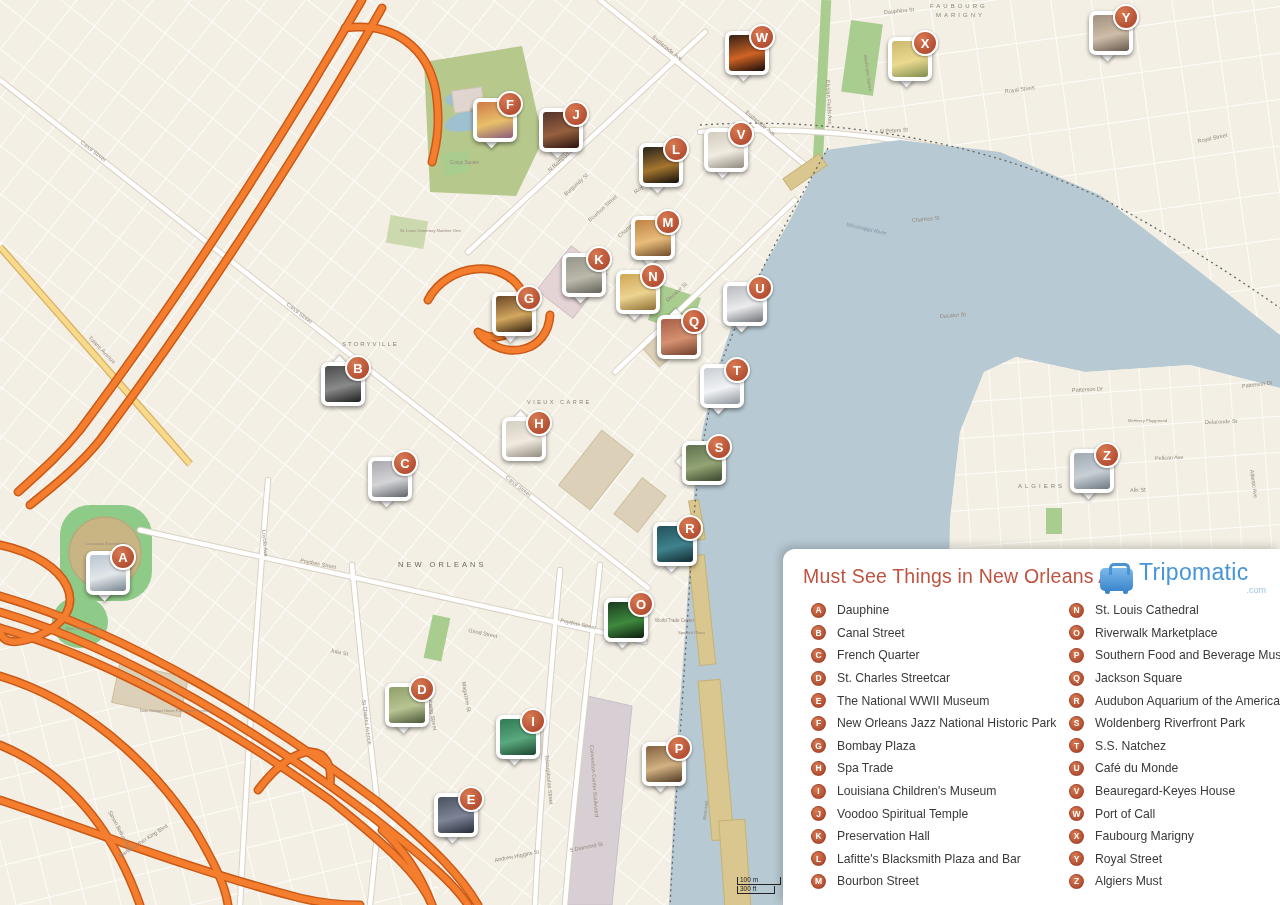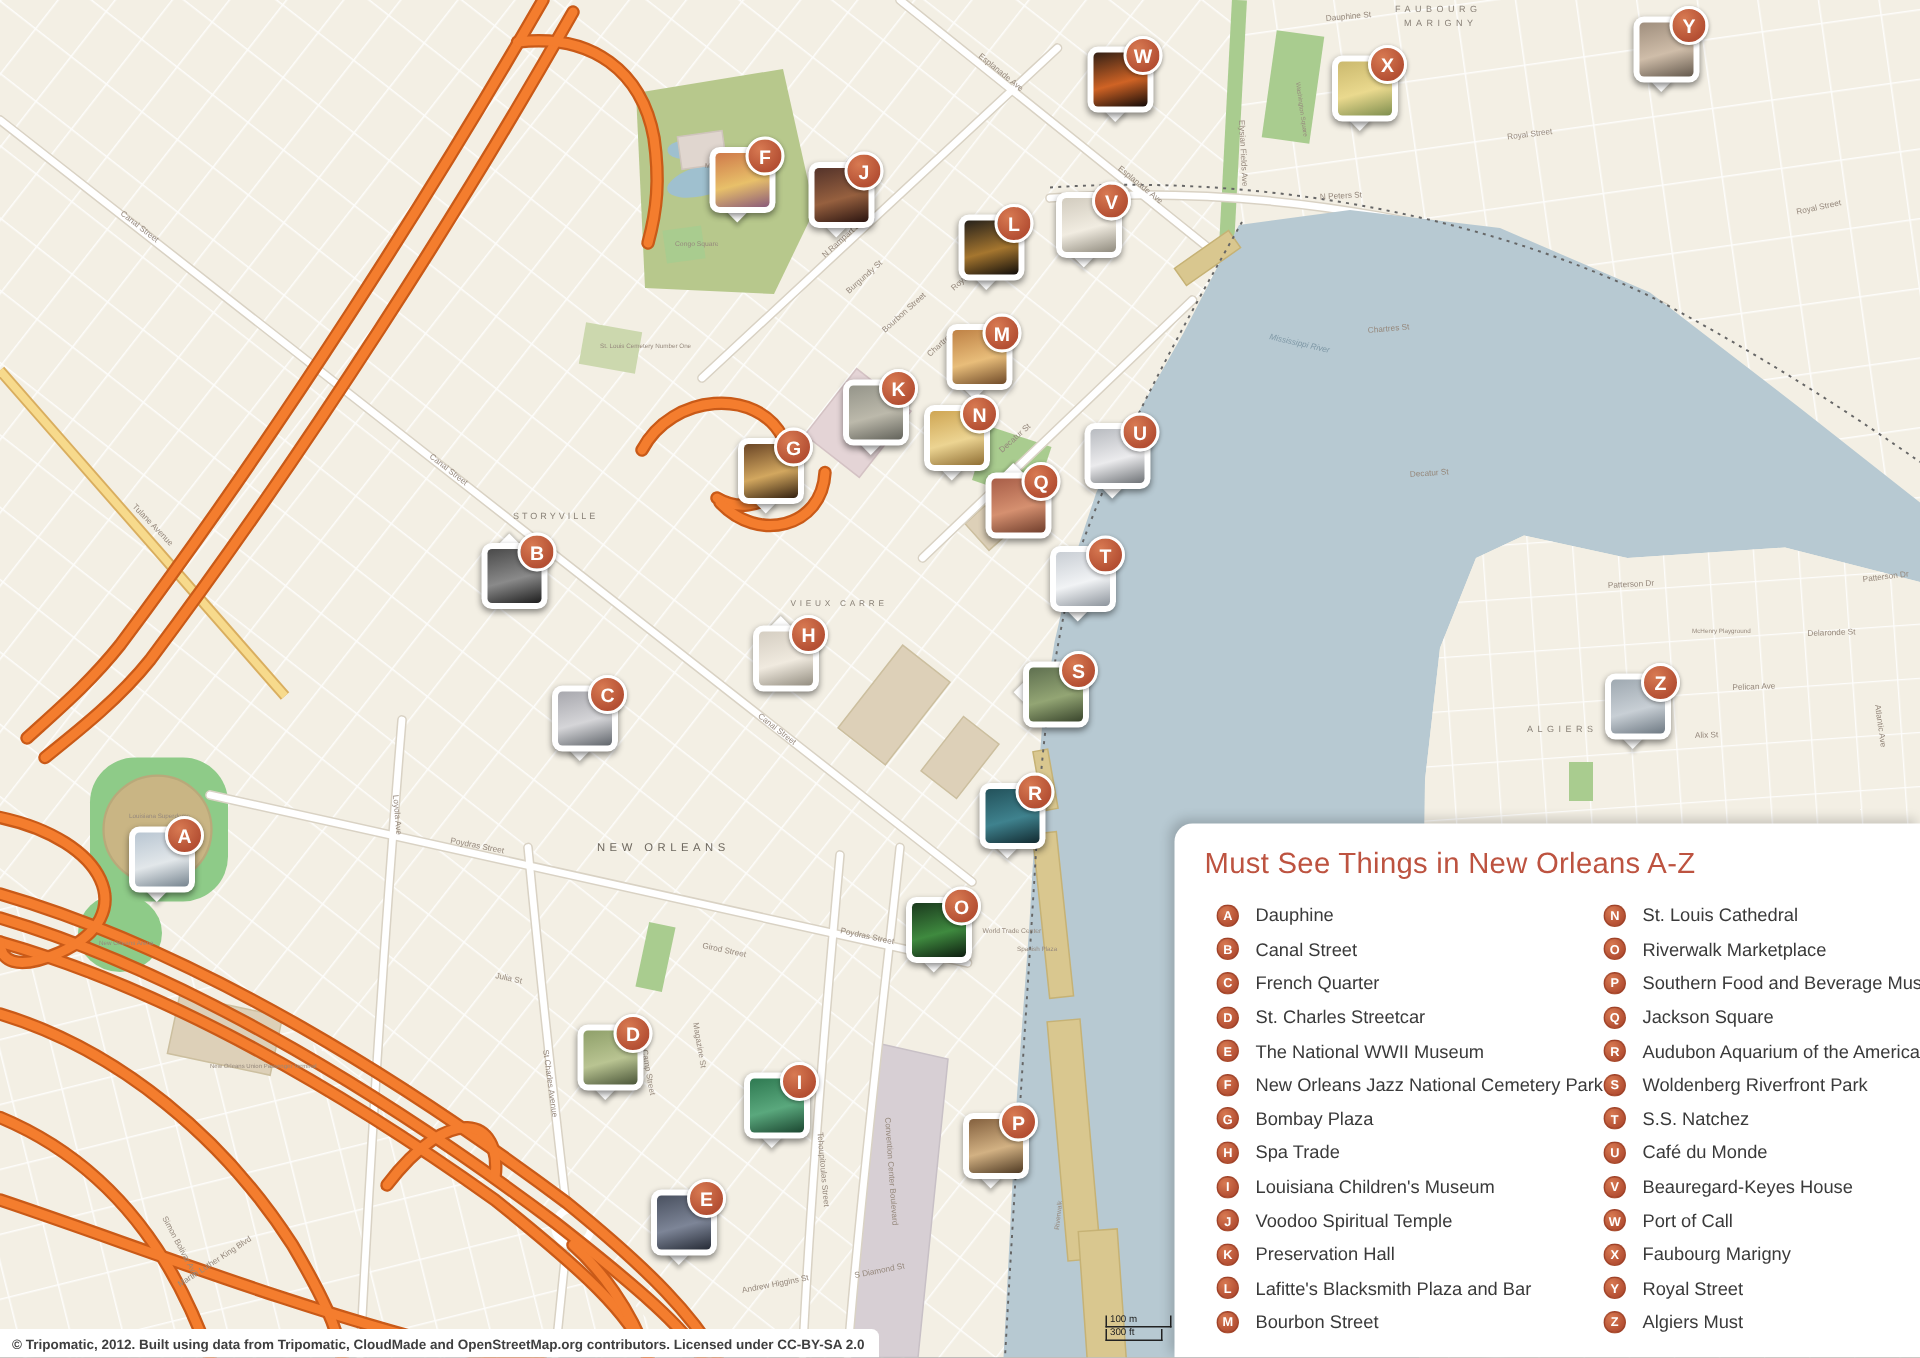--- a/index.html
+++ b/index.html
@@ -423,20 +423,25 @@
       </div>
     </div>
 
 <div class="scalebar">
   <div class="sb-row m">100 m</div>
   <div class="sb-row f">300 ft</div>
 </div>
 
 <div class="legend">
   <div class="legend-title">Must See Things in New Orleans A-Z</div>
+  <div class="logo">
+    <div class="suitcase"></div>
+    <div class="logo-name">Tripomatic</div>
+    <div class="logo-tld">.com</div>
+  </div>
   <div class="leg-cols" id="leg-cols">
         <div class="leg-col c0">
           <div class="leg-item">
             <div class="leg-dot">A</div>
             <div class="leg-label">Dauphine</div>
           </div>
           <div class="leg-item">
             <div class="leg-dot">B</div>
             <div class="leg-label">Canal Street</div>
           </div>
@@ -447,21 +452,21 @@
           <div class="leg-item">
             <div class="leg-dot">D</div>
             <div class="leg-label">St. Charles Streetcar</div>
           </div>
           <div class="leg-item">
             <div class="leg-dot">E</div>
             <div class="leg-label">The National WWII Museum</div>
           </div>
           <div class="leg-item">
             <div class="leg-dot">F</div>
-            <div class="leg-label">New Orleans Jazz National Cemetery Park</div>
+            <div class="leg-label">New Orleans Jazz National Historic Park</div>
           </div>
           <div class="leg-item">
             <div class="leg-dot">G</div>
             <div class="leg-label">Bombay Plaza</div>
           </div>
           <div class="leg-item">
             <div class="leg-dot">H</div>
             <div class="leg-label">Spa Trade</div>
           </div>
           <div class="leg-item">
@@ -535,17 +540,14 @@
             <div class="leg-label">Royal Street</div>
           </div>
           <div class="leg-item">
             <div class="leg-dot">Z</div>
             <div class="leg-label">Algiers Must</div>
           </div>
         </div>
       </div>
 </div>
 
-<div class="attrib">
-  <span>© Tripomatic, 2012. Built using data from Tripomatic, CloudMade and OpenStreetMap.org contributors. Licensed under CC-BY-SA 2.0</span>
+
 </div>
 
-</div>
-
 </body></html>

